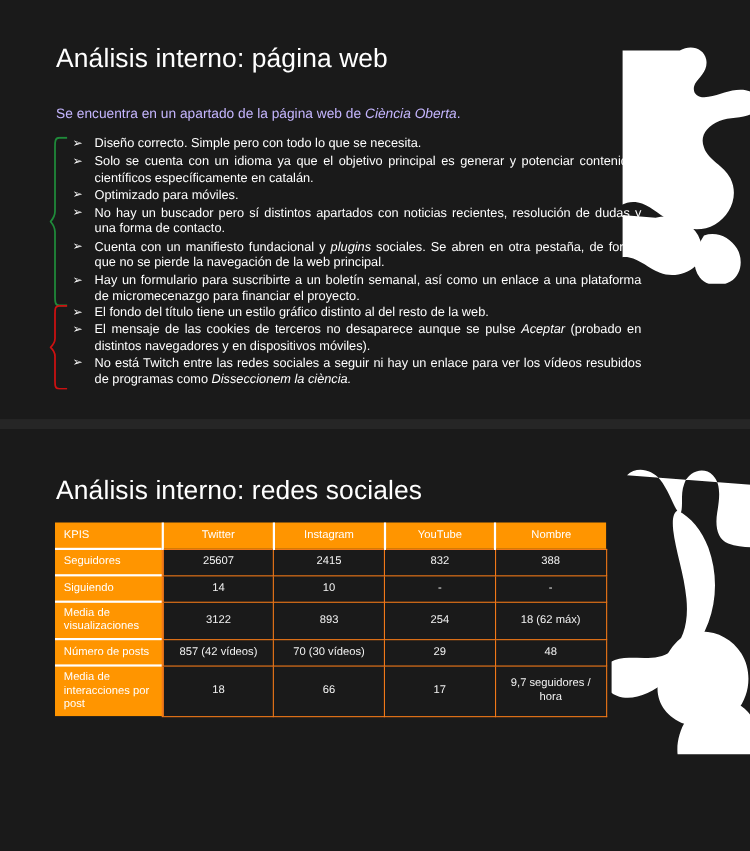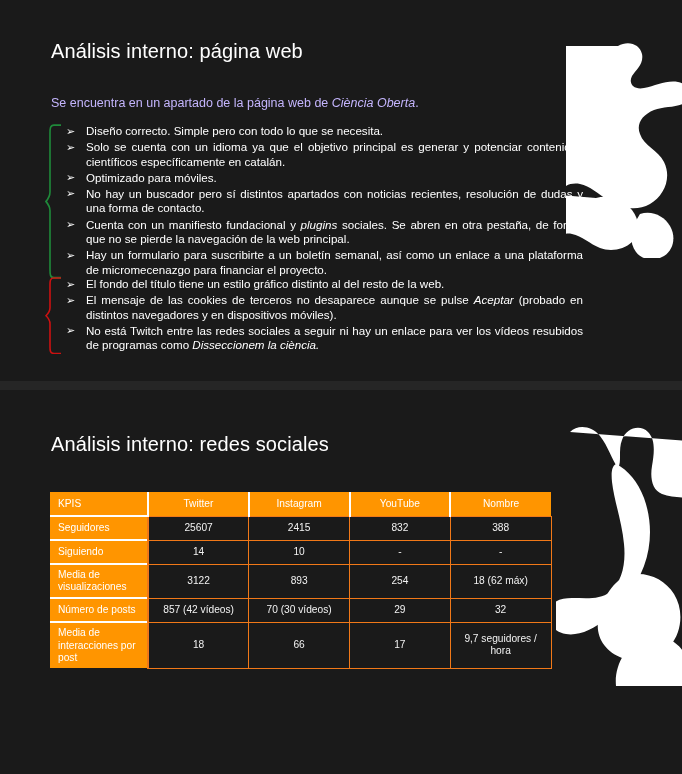--- a/index.html
+++ b/index.html
@@ -39,21 +39,21 @@
   }
   #blob-top    { right: -4px; top: 38px;  width: 120px; height: 220px; }
   #blob-bottom { right: -4px; top: 26px;  width: 130px; height: 270px; }
   .blob svg { display: block; width: 100%; height: 100%; }
 
   
   .heading {
     position: absolute;
     left: 51px;
     color: #ffffff;
-    font-size: 20px;
+    font-size: 24px;
     font-weight: 400;
     letter-spacing: .1px;
     white-space: nowrap;
   }
   #heading-web    { top: 40px; }
   #heading-social { top: 433px; }
 
   .subtitle {
     position: absolute;
     left: 51px;
@@ -258,21 +258,21 @@
           C66 106 58 84 56 66 C55 56 56 50 60 48 Z"></path>
         <path fill="#ffffff" d="M70 160 C88 154 108 162 118 178 C128 194 126 216 114 230
           C102 244 82 248 66 242 C50 236 40 222 42 206 C44 186 56 166 70 160 Z"></path>
         <path fill="#ffffff" d="M88 222 C104 216 122 224 130 240 L130 270 L60 270
           C58 250 70 228 88 222 Z"></path>
       </svg>
     </div>
 
     <h1 class="heading" id="heading-social" style="top:43px;">Análisis interno: redes sociales</h1>
 
-    <table id="kpi-table" style="top:102px;border-radius:23px;">
+    <table id="kpi-table" style="top:85px;border-radius:23px;">
       <colgroup>
         <col class="col-kpis">
           <col class="col-chan">
           <col class="col-chan">
           <col class="col-chan">
           <col class="col-chan">
       </colgroup>
       <thead>
         <tr>
           <th class="kpis-head">KPIS</th>
@@ -302,21 +302,21 @@
           <td>3122</td>
           <td>893</td>
           <td>254</td>
           <td>18 (62 máx)</td>
         </tr>
         <tr style="height:24px;">
           <th>Número de posts</th>
           <td>857 (42 vídeos)</td>
           <td>70 (30 vídeos)</td>
           <td>29</td>
-          <td>32</td>
+          <td>48</td>
         </tr>
         <tr style="height:44px;">
           <th>Media de interacciones por post</th>
           <td>18</td>
           <td>66</td>
           <td>17</td>
           <td>9,7 seguidores / hora</td>
         </tr>
       </tbody>
     </table>

